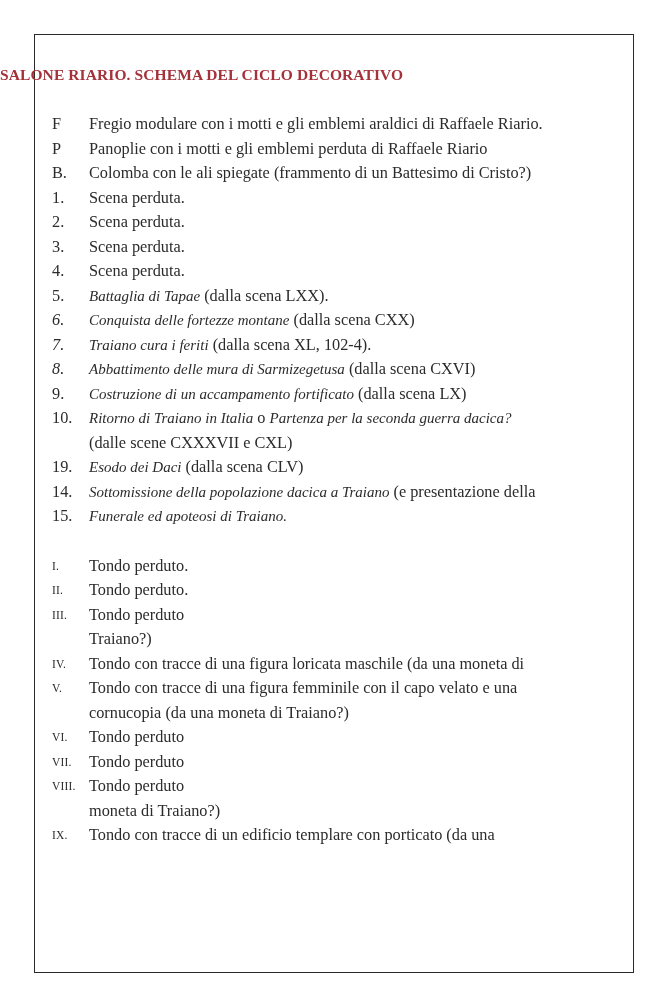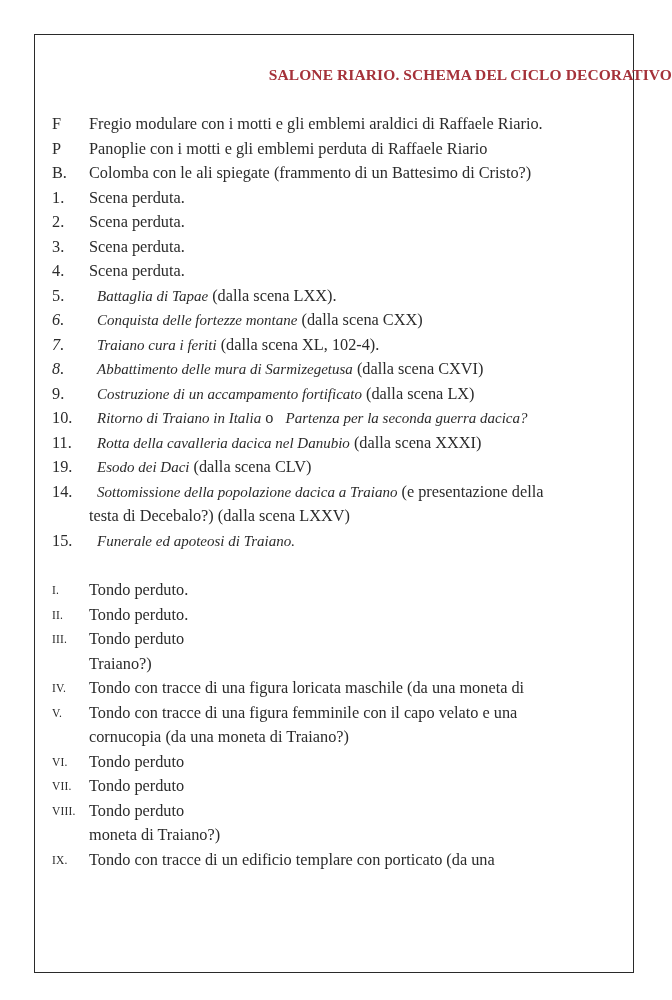--- a/index.html
+++ b/index.html
@@ -2,35 +2,35 @@
 <html><head>
   <meta charset="utf-8">
   <style>
     html, body { margin: 0; padding: 0; background: #ffffff; }
     body { width: 672px; height: 1000px; position: relative; overflow: hidden; }
     .frame {
       position: absolute; left: 34px; top: 34px; width: 600px; height: 939px;
       border: 1.5px solid #2a2a2a; box-sizing: border-box;
     }
     .title {
-      position: absolute; left: 0; top: 66px; width: 672px; text-align: right;
+      position: absolute; left: 0; top: 66px; width: 672px; text-align: left;
       font-family: "Liberation Serif", "DejaVu Serif", serif;
       font-weight: bold; font-size: 15.5px; color: #a5323a; letter-spacing: 0.1px;
     }
     .list {
       position: absolute; left: 52px; top: 112px; width: 580px;
       font-family: "Liberation Serif", "DejaVu Serif", serif;
       font-size: 16.3px; color: #2b2b2b; line-height: 24.5px;
     }
     .row { display: flex; }
     .lbl { width: 37px; flex: 0 0 37px; }
     .lbl.sc { font-size: 11.5px; letter-spacing: 0.2px; }
     .lbl.it { font-style: italic; }
     .txt { flex: 1; }
-    .txt i { font-size: 15px; margin-left: 8px; }
+    .txt i { font-size: 15px; }
     .gap { height: 25px; }
   </style>
 </head>
 <body>
 
 <div class="frame"></div>
 <div class="title">SALONE RIARIO. SCHEMA DEL CICLO DECORATIVO</div>
 <div class="list">
   <div id="items">
       <div class="row">
@@ -79,34 +79,30 @@
       </div>
       <div class="row">
         <span class="lbl">9.</span>
         <span class="txt"><i>Costruzione di un accampamento fortificato</i><span> (dalla scena LX)</span></span>
       </div>
       <div class="row">
         <span class="lbl">10.</span>
         <span class="txt"><i>Ritorno di Traiano in Italia</i><span> o </span><i>Partenza per la seconda guerra dacica?</i></span>
       </div>
       <div class="row">
-        <span class="lbl">11.</span>
-        <span class="txt"><i>Rotta della cavalleria dacica nel Danubio</i><span> (dalla scena XXXI)</span></span>
+        <span class="lbl"></span>
+        <span class="txt">(dalle scene CXXXVII e CXL)</span>
       </div>
       <div class="row">
         <span class="lbl">19.</span>
         <span class="txt"><i>Esodo dei Daci</i><span> (dalla scena CLV)</span></span>
       </div>
       <div class="row">
         <span class="lbl">14.</span>
         <span class="txt"><i>Sottomissione della popolazione dacica a Traiano</i><span> (e presentazione della</span></span>
-      </div>
-      <div class="row">
-        <span class="lbl"></span>
-        <span class="txt">testa di Decebalo?) (dalla scena LXXV)</span>
       </div>
       <div class="row">
         <span class="lbl">15.</span>
         <span class="txt"><i>Funerale ed apoteosi di Traiano.</i></span>
       </div>
     </div>
   <div class="gap"></div>
   <div id="tondi">
       <div class="row">
         <span class="lbl sc">I.</span>

